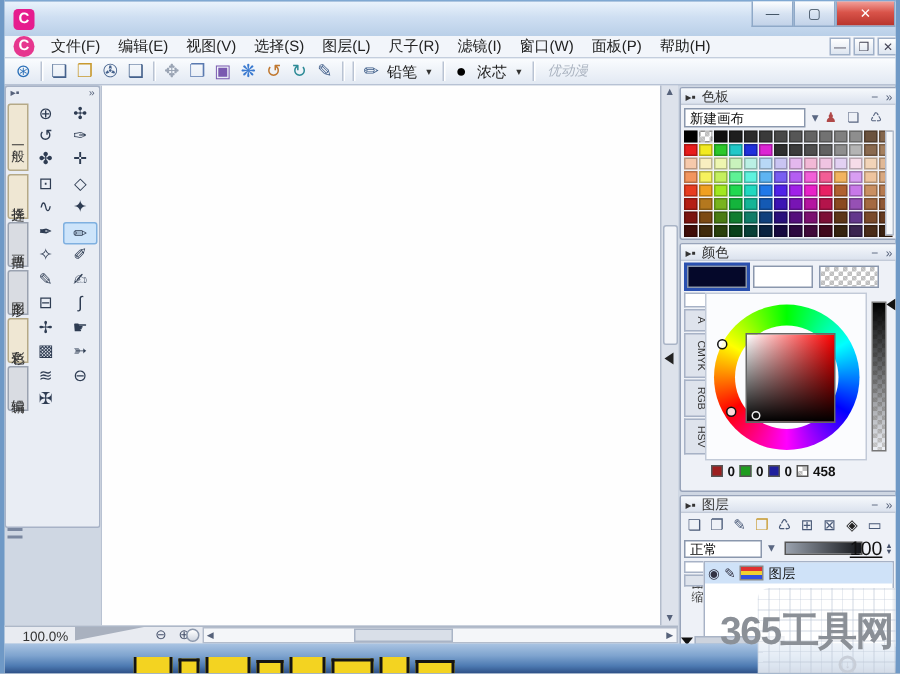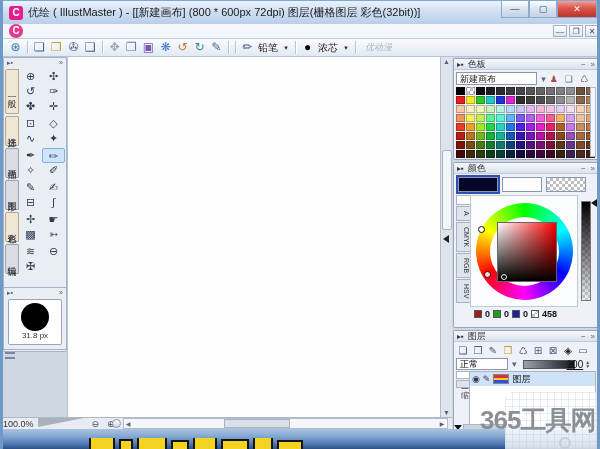--- a/index.html
+++ b/index.html
@@ -121,21 +121,21 @@
     linear-gradient(45deg,#bfbfbf 25%,transparent 25% 75%,#bfbfbf 75%),
     linear-gradient(45deg,#bfbfbf 25%,transparent 25% 75%,#bfbfbf 75%);
     background-size:6px 6px;background-position:0 0,3px 3px;}
 
   #layers{left:450px;top:330px;width:146px;height:102px;}
   #layer-tools{display:flex;align-items:center;margin:2px 2px 1px;font-size:10px;color:#4a5a78;gap:1px;}
   .lt{width:14px;height:13px;text-align:center;line-height:13px;}
   #blendrow{display:flex;align-items:center;margin:1px 2px;}
   #blendsel{width:52px;height:12px;background:#fff;border:1px solid #8a97ad;font-size:9px;line-height:11px;padding-left:3px;}
   #opaslider{width:52px;height:9px;margin-left:6px;background:linear-gradient(to right,#9aa2ae,#14161a);border:1px solid #555;}
-  #opaval{font-size:10px;margin-left:-8px;color:#111;background:transparent;text-decoration:underline;}
+  #opaval{font-size:13px;margin-left:-8px;color:#111;background:transparent;text-decoration:underline;}
   #spin{display:flex;flex-direction:column;font-size:5px;line-height:4px;color:#44506a;margin-left:2px;}
   #layerlist{display:flex;margin:1px 2px 0;height:56px;}
   #layer-side-tabs{width:13px;display:flex;flex-direction:column;gap:1px;}
   .stab{writing-mode:vertical-rl;text-orientation:upright;font-size:8px;color:#333;background:#dee3ec;
     border:1px solid #a7b2c6;border-right:none;text-align:center;padding:3px 0;}
   .stab.active{background:#fff;}
   #rowsarea{flex:1;background:#fff;border:1px solid #a7b2c6;position:relative;}
   .lrow{display:flex;align-items:center;height:14px;gap:3px;padding-left:2px;background:#cfe2f8;font-size:9px;color:#111;}
   .lrow .ic{font-size:9px;color:#334;}
   .lthumb{width:16px;height:10px;border:1px solid #888;
@@ -155,30 +155,41 @@
   #wmtext{left:477px;top:403px;width:122px;font-size:26px;font-weight:bold;color:#8b9097;letter-spacing:-1px;white-space:nowrap;}
   #wmcircle{left:556px;top:437px;width:12px;height:12px;border-radius:50%;border:2px solid #c8ced8;color:#c8ced8;font-size:7px;line-height:9px;text-align:center;}
 </style>
 </head>
 <body>
 
 <div id="app">
 
   <div class="abs" id="titlebar">
     <span class="appicon">C</span>
-    <span>优绘 ( IllustMaster )  -  [[新建画布] (800 * 600px 72dpi)   图层(栅格图层 彩色(32bit))]</span>
     <span id="wincontrols">
         <span class="wbtn">—</span>
         <span class="wbtn">▢</span>
         <span class="wbtn close">✕</span>
       </span>
   </div>
 
   <div class="abs" id="menubar">
     <span class="appicon" style="background:#e6368e;border-radius:50%;">C</span>
+    <span id="menu-items" style="display:flex;">
+        <span class="menu-item">文件(F)</span>
+        <span class="menu-item">编辑(E)</span>
+        <span class="menu-item">视图(V)</span>
+        <span class="menu-item">选择(S)</span>
+        <span class="menu-item">图层(L)</span>
+        <span class="menu-item">尺子(R)</span>
+        <span class="menu-item">滤镜(I)</span>
+        <span class="menu-item">窗口(W)</span>
+        <span class="menu-item">面板(P)</span>
+        <span class="menu-item">帮助(H)</span>
+      </span>
     <span id="mdi">
         <span class="mdibtn">—</span>
         <span class="mdibtn">❐</span>
         <span class="mdibtn">✕</span>
       </span>
   </div>
 
   <div class="abs" id="toolbar">
     <span style="width:4px;"></span>
     <span id="tb-groups" style="display:flex;align-items:center;">
@@ -268,43 +279,33 @@
           <div class="tgrid">
             <span class="tcell">≋</span>
             <span class="tcell">⊖</span>
             <span class="tcell">✠</span>
             <span class="tcell"></span>
           </div>
         </div>
       </div>
   </div>
 
-  <div class="abs" id="brushpanel">
-    <div class="phead">
-      <span>▸▪</span>
-      <span>»</span>
-    </div>
-    <div id="brushbox">
-      <div id="brushdot"></div>
-      <div id="brushsize">31.8 px</div>
-    </div>
-  </div>
   <div class="abs" id="palgrip"></div>
 
   <div class="abs" id="canvas"></div>
 
   <div class="abs" id="vscroll">
     <span class="sarrow" style="top:1px;">▲</span>
     <div id="vthumb"></div>
     <span id="collapse-right"></span>
     <span class="sarrow" style="bottom:1px;">▼</span>
   </div>
 
   <div class="abs" id="statusbar">
-    <span style="margin-left:0;">100.0%</span>
+    <span style="margin-left:12px;">100.0%</span>
     <span style="position:relative;">
       <span id="zoomwedge" style="display:inline-block;"></span>
       <span id="zoomthumb"></span>
     </span>
     <span class="zbtn">⊖</span>
     <span class="zbtn">⊕</span>
     <span id="hscroll">
       <span class="harrow">◀</span>
       <span id="hthumb"></span>
       <span class="harrow" style="margin-left:auto;">▶</span>

